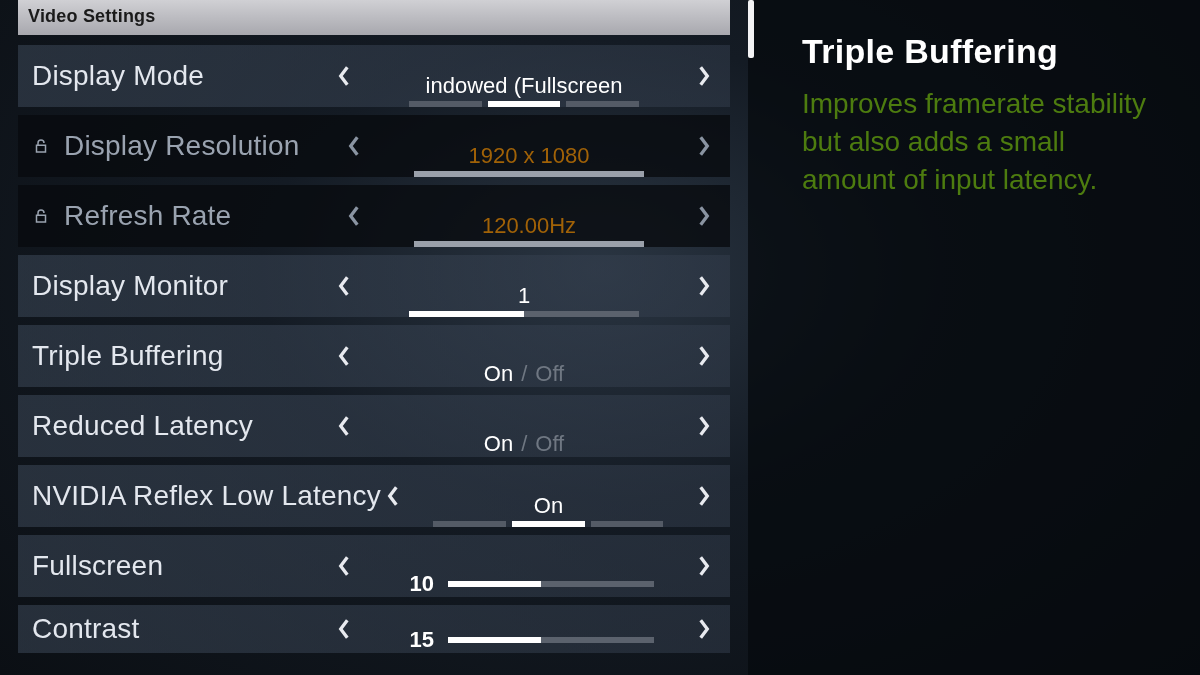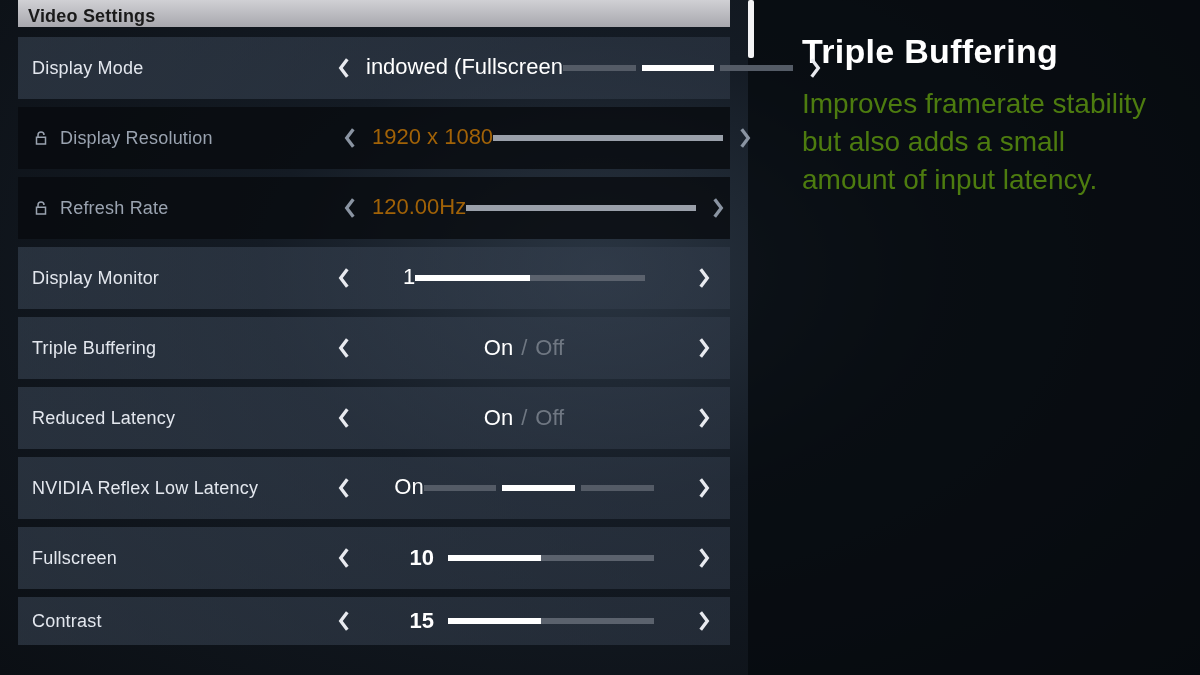--- a/index.html
+++ b/index.html
@@ -25,21 +25,21 @@
     width: 6px;
     height: 58px;
     background: #f3f3f5;
     border-radius: 2px;
   }
   .header {
     background: linear-gradient(to bottom, #d0d0d4, #a8a8ae);
     color: #1a1a1a;
     font-weight: 700;
     font-size: 18px;
-    padding: 6px 10px 0 10px;
+    padding: 6px 10px 8px 10px;
     margin-bottom: 10px;
     letter-spacing: 0.2px;
   }
   .rows {
     display: flex;
     flex-direction: column;
     gap: 8px;
   }
   .row {
     height: 62px;
@@ -58,21 +58,21 @@
   .lock-icon {
     width: 22px;
     margin-right: 10px;
     color: #9aa3b0;
     display: flex;
     align-items: center;
   }
   .lock-icon svg { width: 18px; height: 18px; }
   .label {
     flex: 0 0 300px;
-    font-size: 18px;
+    font-size: 28px;
     font-weight: 400;
     color: #e3e7ee;
     letter-spacing: 0.2px;
     white-space: nowrap;
   }
   .row.locked .label { color: #9aa3b0; }
   .control {
     flex: 1;
     display: flex;
     align-items: center;
@@ -88,23 +88,23 @@
     justify-content: center;
     color: #e8eaef;
     flex-shrink: 0;
     cursor: pointer;
   }
   .row.locked .arrow { color: #8a94a2; }
   .arrow svg { width: 14px; height: 22px; stroke: currentColor; stroke-width: 3; fill: none; }
   .value-area {
     flex: 1;
     display: flex;
-    flex-direction: row;
-    align-items: center;
-    justify-content: center;
+    flex-direction: column;
+    align-items: center;
+    justify-content: flex-end;
     height: 100%;
     position: relative;
   }
   .value-text {
     font-size: 22px;
     color: #ffffff;
     white-space: nowrap;
     margin-bottom: 2px;
   }
   .row.locked .value-text { color: #a16207; }

